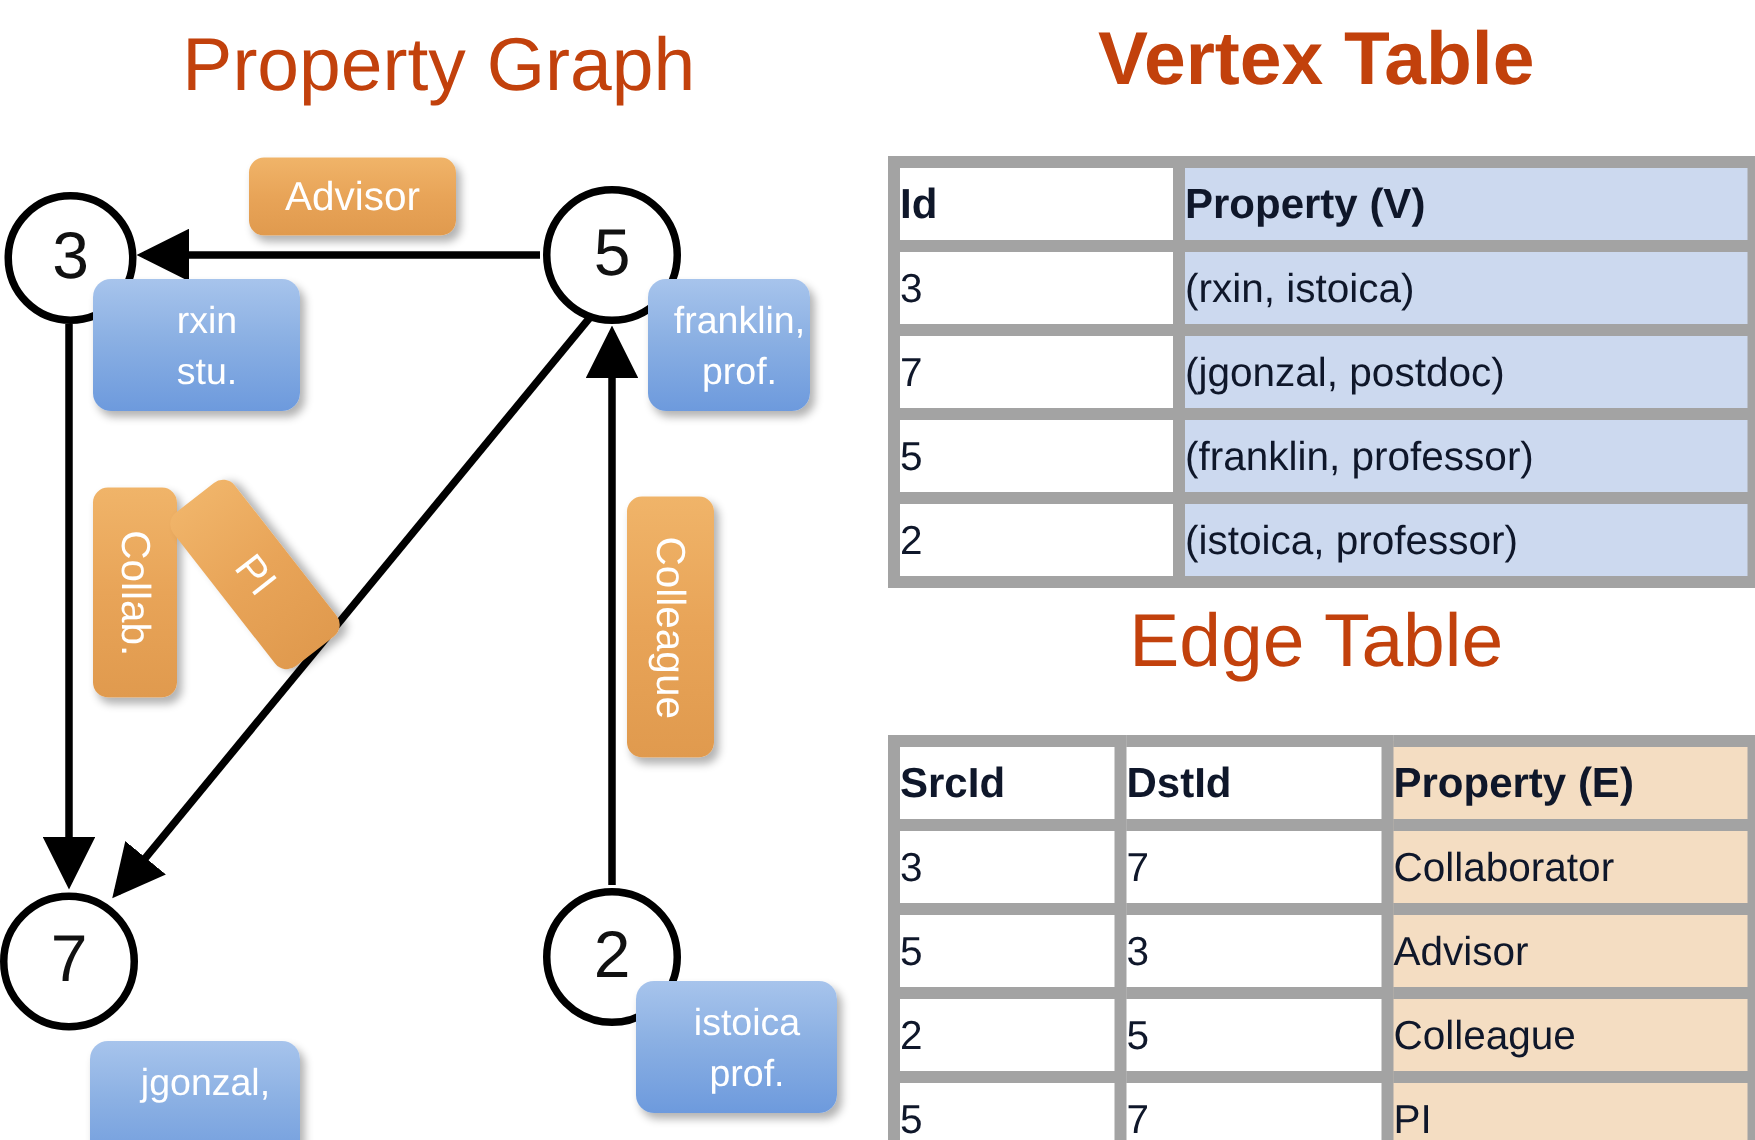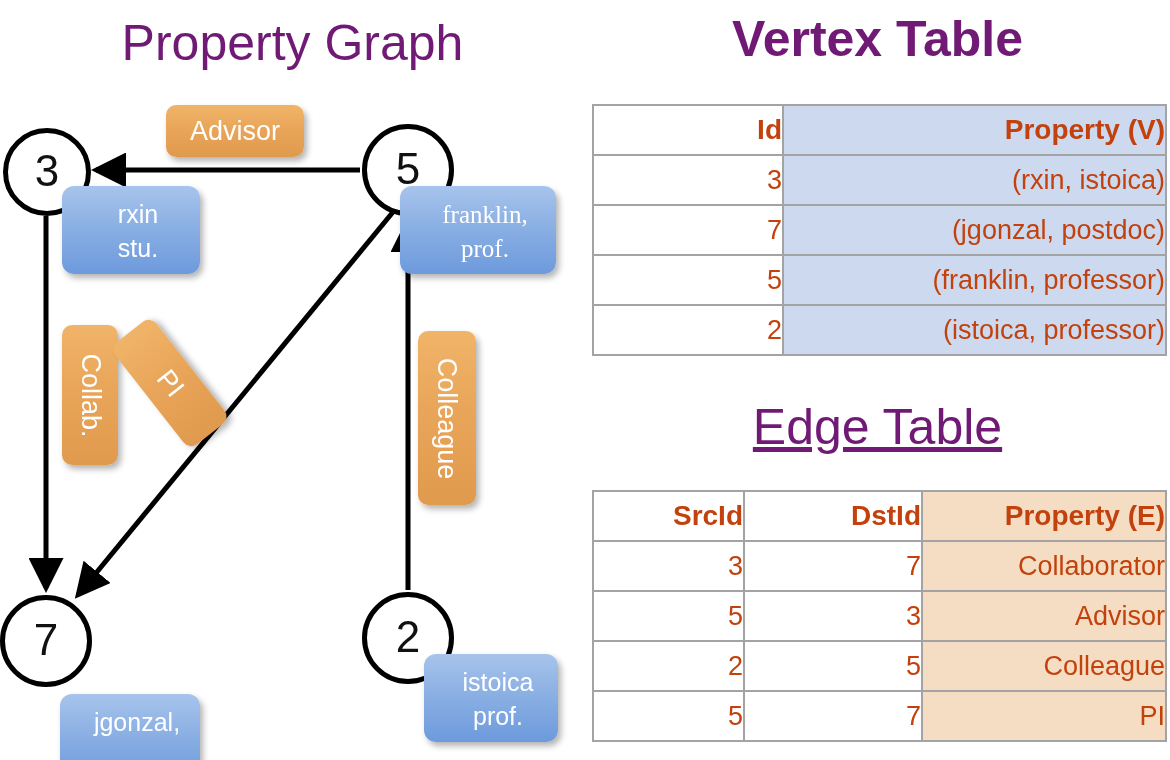--- a/index.html
+++ b/index.html
@@ -16,28 +16,28 @@
     color: #000000;
   }
 
   
   .title {
     position: absolute;
     font-family: "Liberation Sans", sans-serif;
     font-weight: 300;
     font-size: 50px;
     line-height: 1;
-    color: #701a75;
+    color: #c2410c;
     letter-spacing: 0px;
     white-space: nowrap;
     text-align: center;
   }
   #title-property-graph { left: 0px;   top: 18px;  width: 585px; }
   #title-vertex-table   { left: 585px; top: 14px;  width: 585px; font-weight: bold; }
-  #title-edge-table     { left: 585px; top: 402px; width: 585px; text-decoration: underline; }
+  #title-edge-table     { left: 585px; top: 402px; width: 585px; }
 
   
   #graph-panel {
     position: absolute;
     left: 0; top: 0;
     width: 585px; height: 760px;
   }
   #graph-svg {
     position: absolute;
     left: 0; top: 0;
@@ -80,21 +80,21 @@
     font-weight: 300;
     font-size: 25px;
     line-height: 1.35;
     padding: 12px 0 0 14px;
     box-sizing: border-box;
     z-index: 4;
     text-align: center;
   }
   .prop-box .pline { display: block; white-space: nowrap; }
   #prop-3 { left: 62px;  top: 186px; width: 138px; height: 88px; }
-  #prop-5 { left: 400px; top: 186px; width: 156px; height: 88px; font-family: Liberation Serif, serif; }
+  #prop-5 { left: 432px; top: 186px; width: 108px; height: 88px; }
   #prop-7 { left: 60px;  top: 654px; width: 140px; height: 88px; margin-top: 40px; }
   #prop-2 { left: 424px; top: 654px; width: 134px; height: 88px; }
 
   
   .edge-label {
     position: absolute;
     border-radius: 10px;
     background: linear-gradient(180deg, #f0b469 0%, #e8a458 50%, #e09a4e 100%);
     box-shadow: 3px 4px 6px rgba(0,0,0,0.30);
     color: #ffffff;
@@ -127,25 +127,25 @@
   #edge-label-pi span { transform: rotate(90deg); display: block; }
 
   
   .data-table {
     position: absolute;
     border-collapse: collapse;
     font-family: "Liberation Sans", sans-serif;
     table-layout: fixed;
   }
   .data-table td, .data-table th {
-    border: 2px solid #a3a3a3;
-    text-align: right;
+    border: 8px solid #a3a3a3;
+    text-align: left;
     font-weight: 300;
     font-size: 27px;
-    color: #c2410c;
+    color: #0f172a;
     padding: 0;
     height: 48px;
     line-height: 1;
   }
   .data-table th {
     font-weight: bold;
     font-size: 28px;
   }
   .cell-v { background: #ccd9ef; }
   .cell-e { background: #f4ddc2; margin-left: 45px; }

